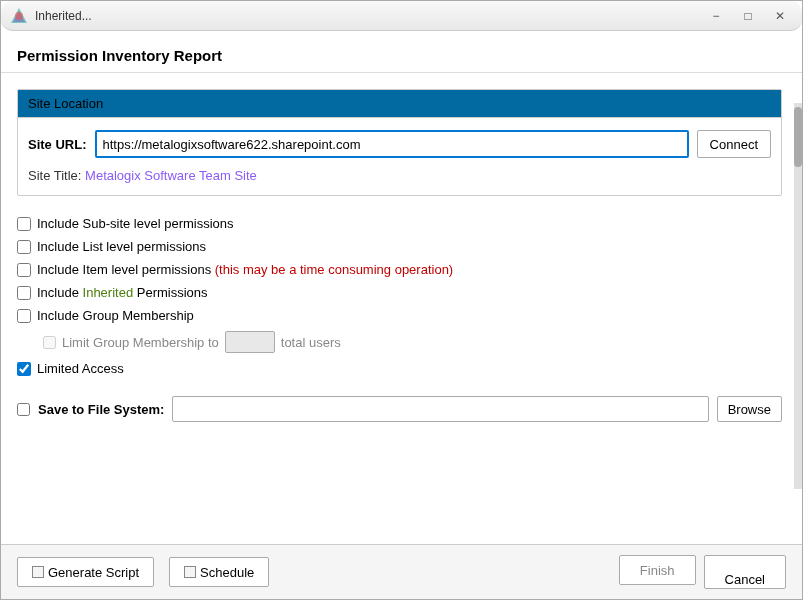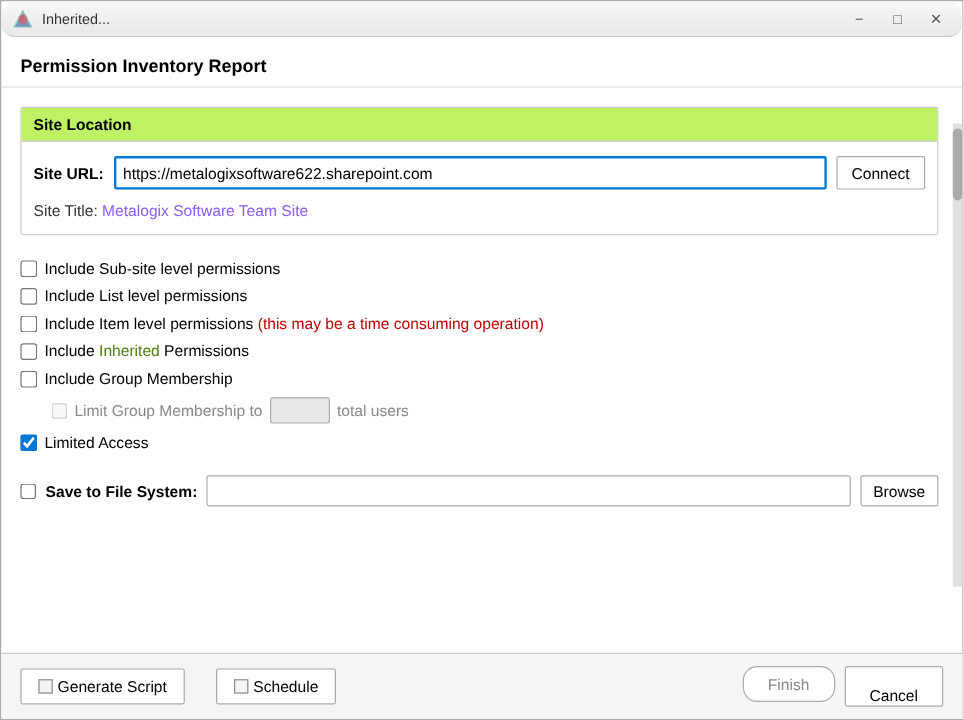--- a/index.html
+++ b/index.html
@@ -79,24 +79,24 @@
       display: flex;
       flex-direction: column;
       gap: 16px;
     }
 
     .section {
       border: 1px solid #ccc;
       border-radius: 2px;
     }
     .section-title {
-      font-weight: bold;
+      font-weight: normal;
       font-size: 13px;
       padding: 6px 10px;
-      background: #bef264;
+      background: #0369a1;
       border-bottom: 1px solid #ccc;
       color: #000;
     }
     .section-body {
       padding: 12px 10px;
       display: flex;
       flex-direction: column;
       gap: 10px;
     }
 
@@ -227,21 +227,21 @@
     .footer {
       display: flex;
       align-items: center;
       justify-content: space-between;
       padding: 10px 16px;
       border-top: 1px solid #ccc;
       background: #f5f5f5;
     }
     .footer-left {
       display: flex;
-      gap: 26px;
+      gap: 15px;
     }
     .footer-btn {
       height: 30px;
       padding: 0 14px;
       background: #ffffff;
       border: 1px solid #aaa;
       border-radius: 2px;
       cursor: pointer;
       font-size: 13px;
       display: flex;
@@ -250,21 +250,21 @@
     }
     .footer-right {
       display: flex;
       gap: 8px;
     }
     .finish-btn {
       height: 30px;
       padding: 0 20px;
       background: #fff;
       border: 1px solid #aaa;
-      border-radius: 12px;
+      border-radius: 2px;
       cursor: pointer;
       font-size: 13px;
       color: #888;
     }
     .cancel-btn {
       height: 30px;
       padding: 16px 20px;
       background: #fff;
       border: 1px solid #aaa;
       border-radius: 2px;

